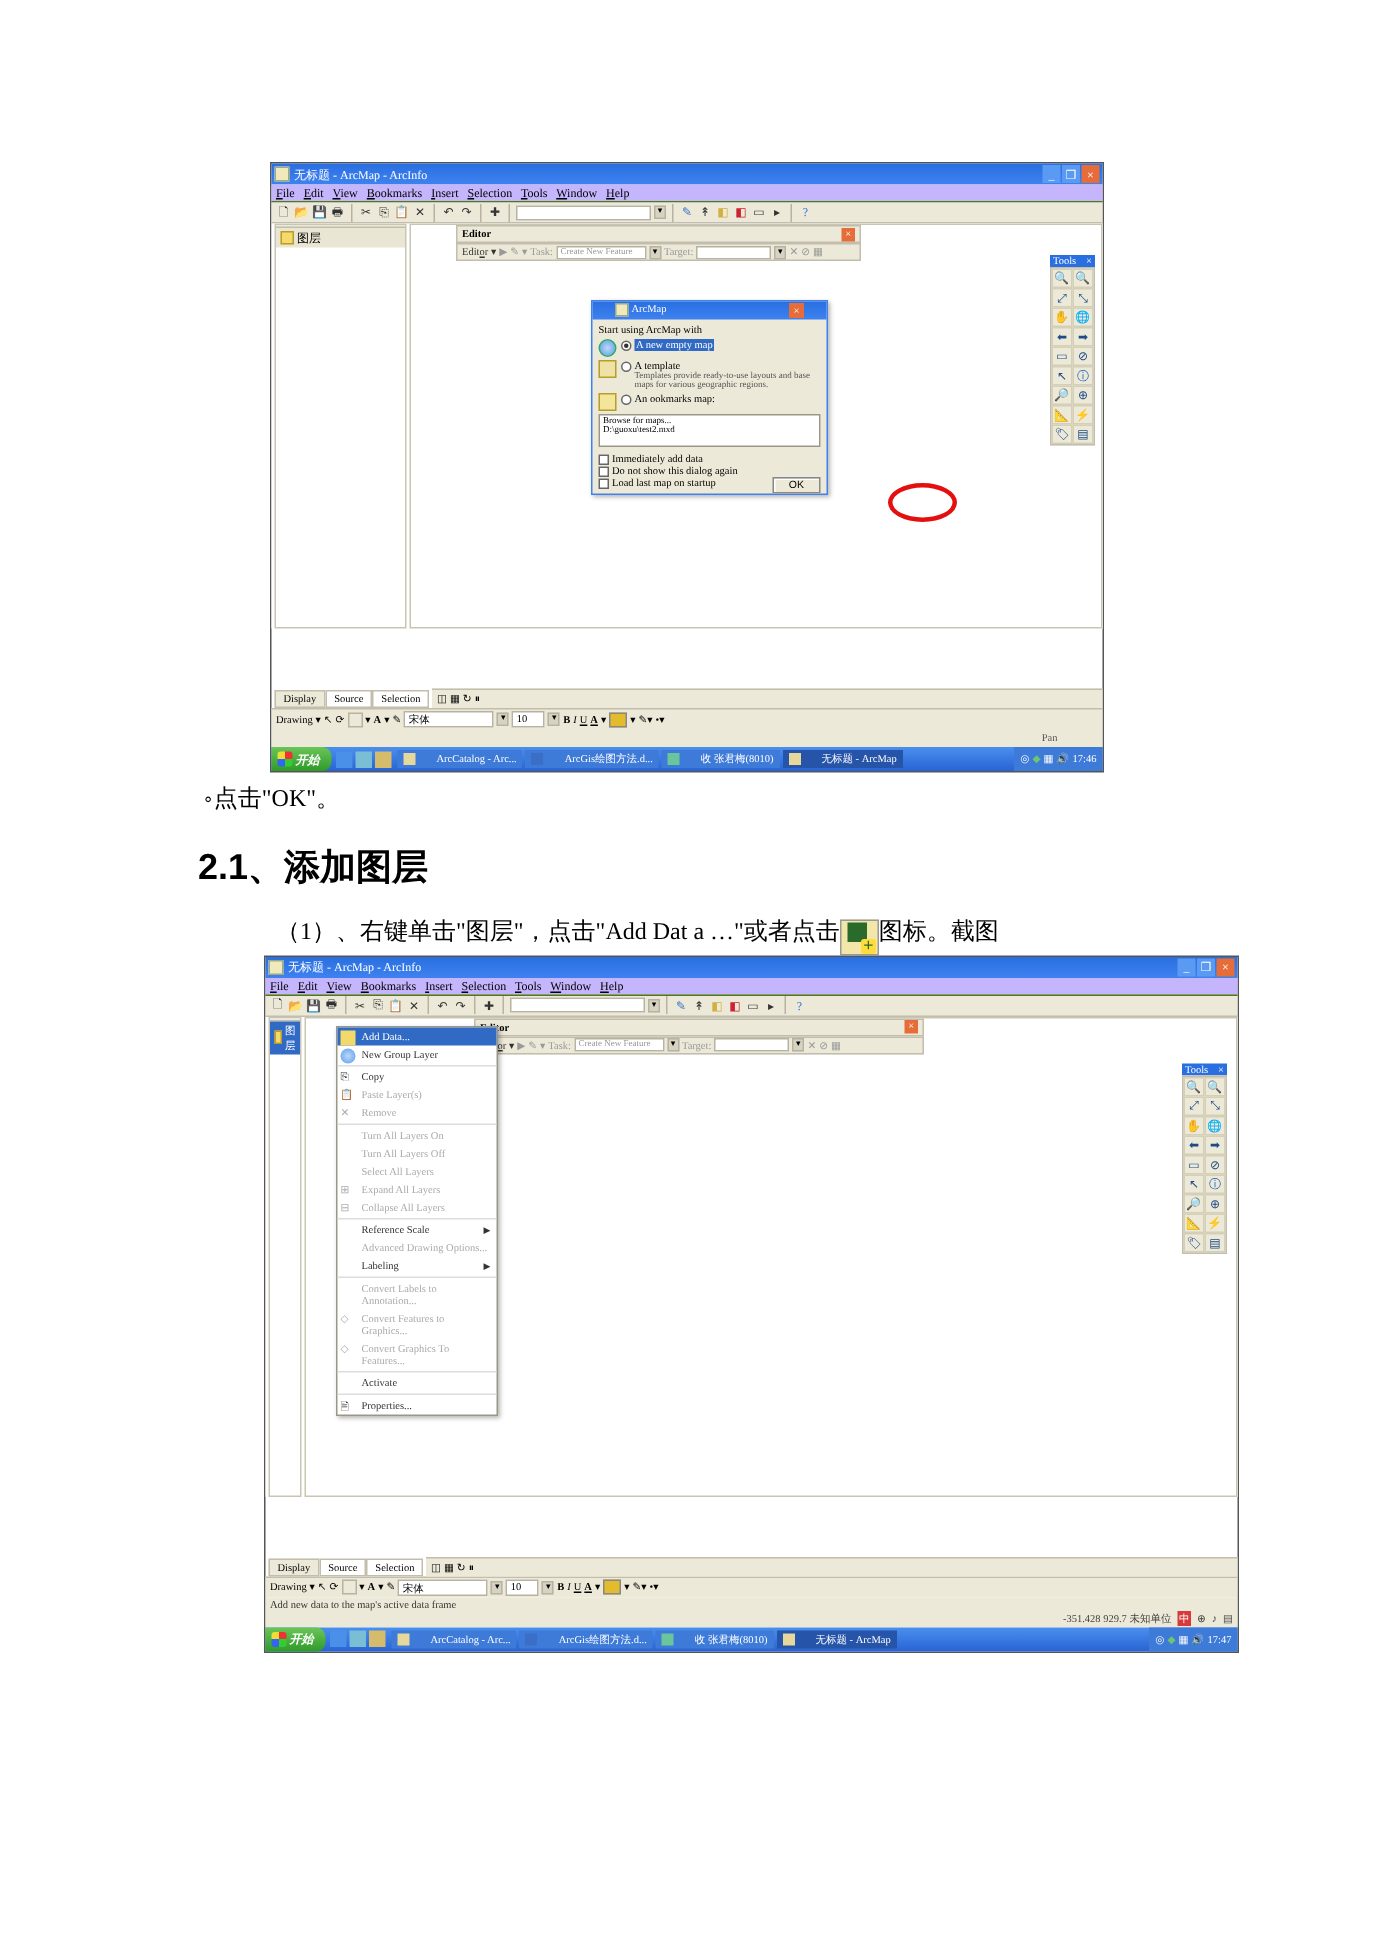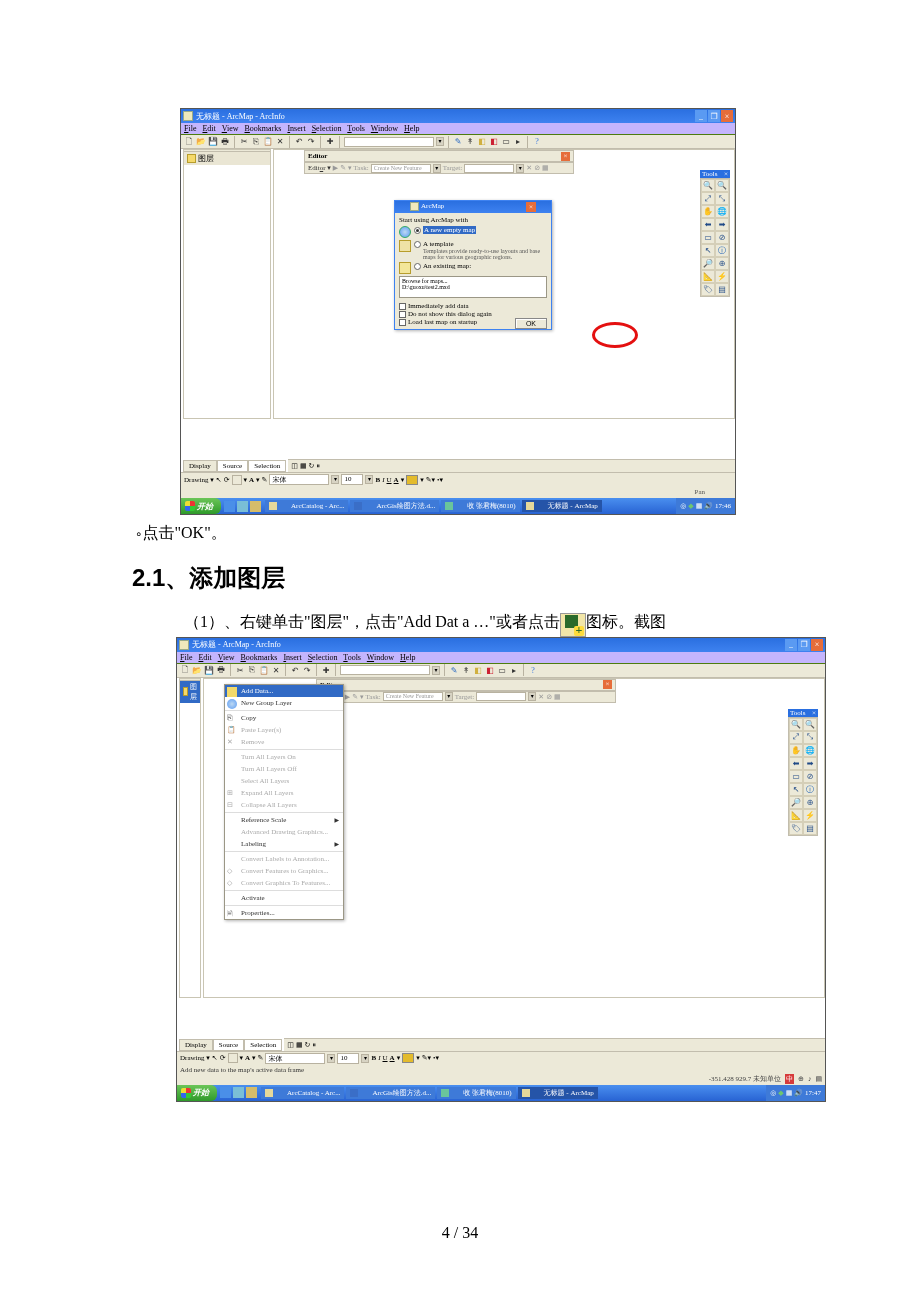--- a/index.html
+++ b/index.html
@@ -58,21 +58,21 @@
   .status { background:#ece9d8; height:12px; font-size:7px; display:flex; align-items:center; justify-content:flex-end; padding-right:30px; color:#555; }
   .taskbar { background:linear-gradient(#4a8fef,#2863d3); height:16px; display:flex; align-items:center; font-size:8px; color:#fff; }
   .startbtn { background:linear-gradient(#6bc558,#2e9a2a); height:100%; padding:0 8px 0 4px; display:flex; align-items:center; gap:2px; font-style:italic; font-weight:bold; border-radius:0 6px 6px 0; }
   .taskitem { background:#3e7ad8; height:12px; margin:0 1px; padding:0 4px; display:flex; align-items:center; gap:14px; font-size:7px; }
   .taskitem.dark { background:#2554a8; }
   .qlaunch { display:flex; gap:2px; padding:0 3px; }
   .qlaunch span { width:11px; height:11px; display:inline-block; }
   .tray { margin-left:auto; background:#3e7ad8; height:100%; padding:0 4px; display:flex; align-items:center; gap:2px; font-size:7px; }
 
   
-  .contextmenu { position:absolute; left:20px; top:5px; width:120px; background:#fff; border:1px solid #9b9786; box-shadow:1px 1px 3px rgba(0,0,0,.3); font-size:7px; }
+  .contextmenu { position:absolute; left:20px; top:5px; width:108px; background:#fff; border:1px solid #9b9786; box-shadow:1px 1px 3px rgba(0,0,0,.3); font-size:7px; }
   .contextmenu .mi { padding:2px 4px 2px 16px; position:relative; color:#333; }
   .contextmenu .mi.hl { background:#316ac5; color:#fff; }
   .contextmenu .mi.dis { color:#aaa; }
   .contextmenu .mi .mi-ic { position:absolute; left:2px; top:2px; width:10px; height:10px; }
   .contextmenu .mi .arr { position:absolute; right:4px; top:2px; font-size:6px; color:#333; }
   .contextmenu .divider { border-top:1px solid #ddd; margin:1px 0; }
   .side-hl { background:#316ac5; color:#fff; font-size:7px; padding:1px 3px; display:flex; align-items:center; gap:2px; }
 
   
   .doc-text { font-size: 16px; line-height: 1.8; margin-left: -45px; }
@@ -186,21 +186,21 @@
             </div>
             <div class="dlg-row">
               <span class="dlg-ic ic-templ"></span>
               <div>
                 <div><span class="radio"></span><span>A template</span></div>
                 <div style="font-size:6px;color:#555;padding-left:9px;">Templates provide ready-to-use layouts and base maps for various geographic regions.</div>
               </div>
             </div>
             <div class="dlg-row">
               <span class="dlg-ic ic-folder"></span>
-              <div><span class="radio"></span><span>An existing map:</span></div>
+              <div><span class="radio"></span><span>An ookmarks map:</span></div>
             </div>
             <div class="dlg-list">
               <div>Browse for maps...</div>
               <div>D:\guoxu\test2.mxd</div>
             </div>
             <div style="margin-top:4px;">
               <div><span class="chk"></span><span>Immediately add data</span></div>
               <div><span class="chk"></span><span>Do not show this dialog again</span></div>
               <div><span class="chk"></span><span>Load last map on startup</span>
                 <button class="dlg-ok">OK</button>
@@ -413,21 +413,21 @@
           <div class="mi dis"><span class="mi-ic">📋</span><span>Paste Layer(s)</span></div>
           <div class="mi dis"><span class="mi-ic">✕</span><span>Remove</span></div>
           <div class="divider"></div>
           <div class="mi dis"><span>Turn All Layers On</span></div>
           <div class="mi dis"><span>Turn All Layers Off</span></div>
           <div class="mi dis"><span>Select All Layers</span></div>
           <div class="mi dis"><span class="mi-ic">⊞</span><span>Expand All Layers</span></div>
           <div class="mi dis"><span class="mi-ic">⊟</span><span>Collapse All Layers</span></div>
           <div class="divider"></div>
           <div class="mi"><span>Reference Scale</span><span class="arr">▶</span></div>
-          <div class="mi dis"><span>Advanced Drawing Graphics...</span></div>
+          <div class="mi dis"><span>Advanced Drawing Options...</span></div>
           <div class="mi"><span>Labeling</span><span class="arr">▶</span></div>
           <div class="divider"></div>
           <div class="mi dis"><span>Convert Labels to Annotation...</span></div>
           <div class="mi dis"><span class="mi-ic">◇</span><span>Convert Features to Graphics...</span></div>
           <div class="mi dis"><span class="mi-ic">◇</span><span>Convert Graphics To Features...</span></div>
           <div class="divider"></div>
           <div class="mi"><span>Activate</span></div>
           <div class="divider"></div>
           <div class="mi"><span class="mi-ic">🖹</span><span>Properties...</span></div>
         </div>
@@ -537,14 +537,13 @@
         <span>◎</span>
         <span style="color:#6ec56e">◆</span>
         <span>▦</span>
         <span>🔊</span>
         <span>17:47</span>
       </div>
     </div>
   </div>
 
 
-  <div class="pagenum">4 / 34</div>
 </div>
 
 </body></html>

